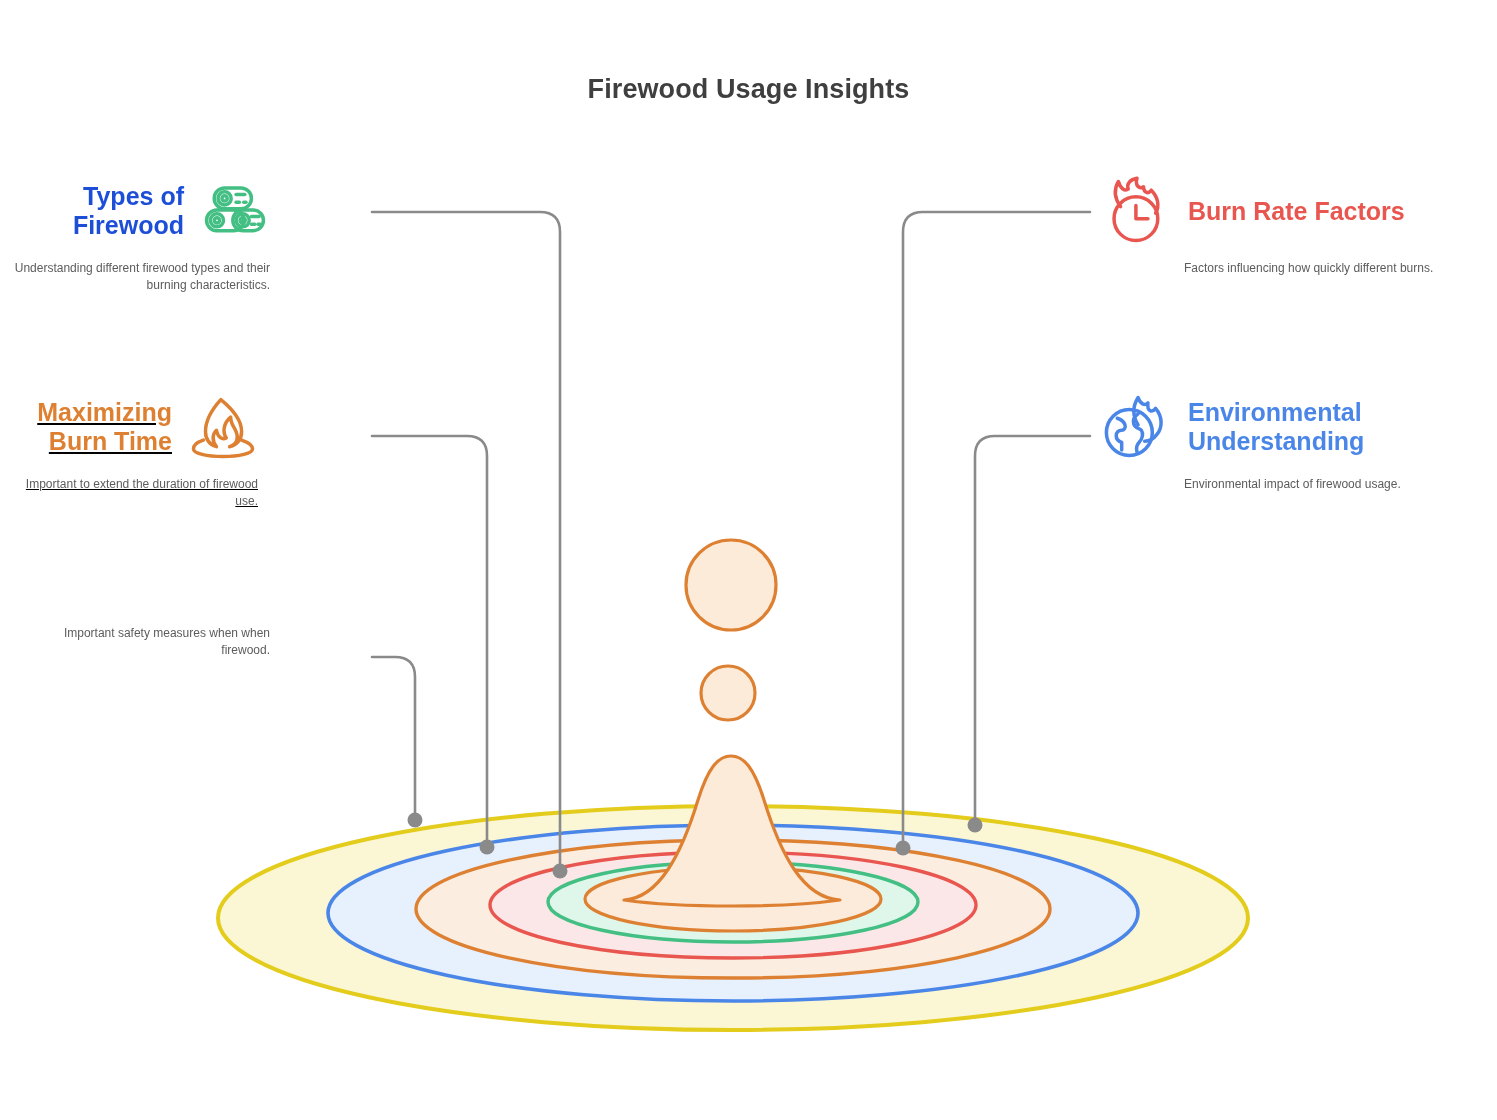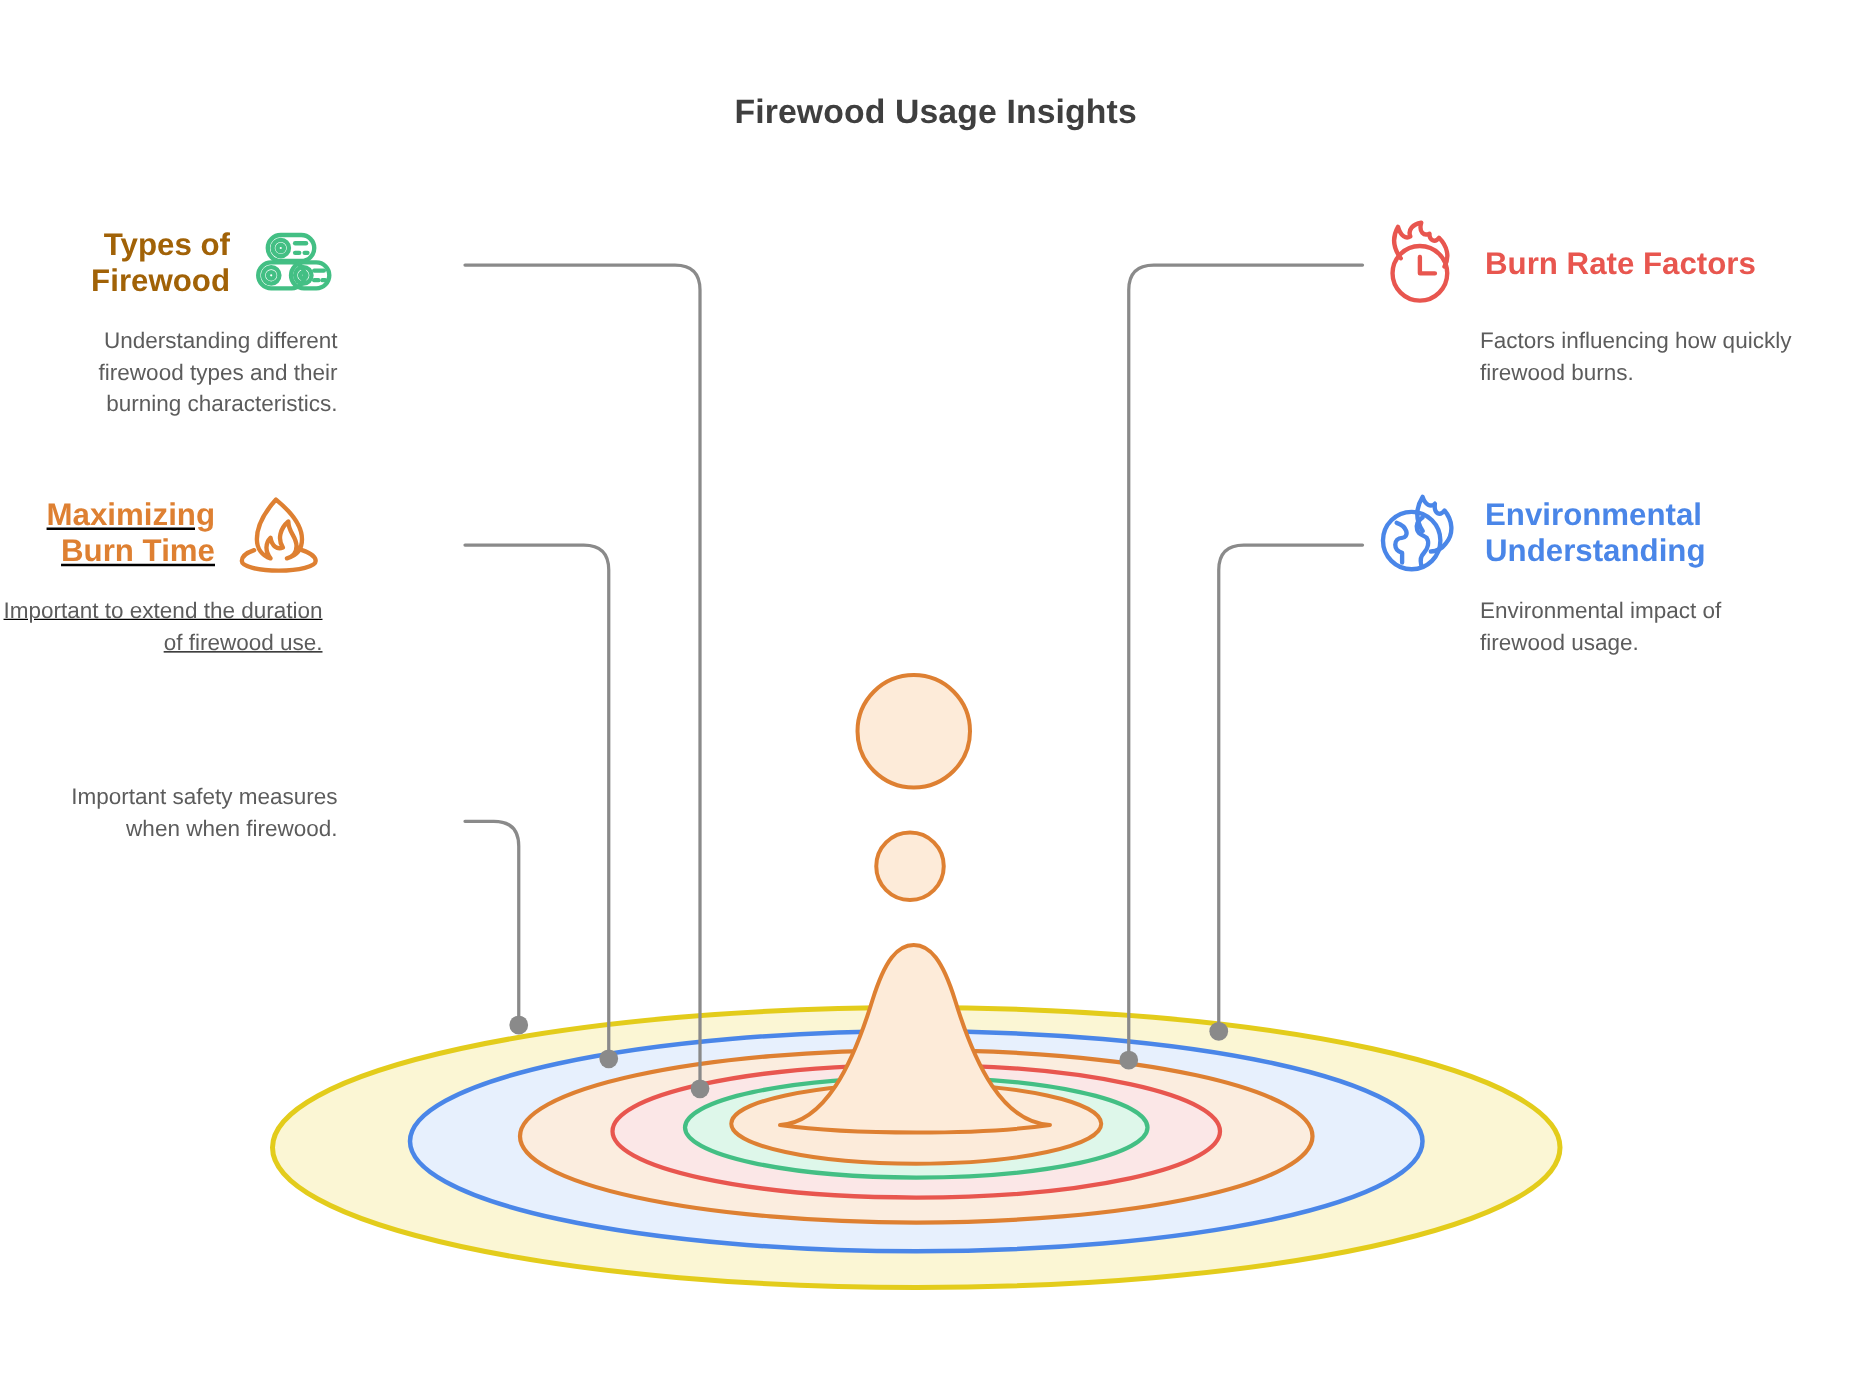--- a/index.html
+++ b/index.html
@@ -76,21 +76,21 @@
   .node-icon {
     width: 70px;
     height: 70px;
     flex: 0 0 70px;
     display: block;
   }
   .node-left .node-icon { margin-left: 16px; }
   .node-right .node-icon { margin-right: 16px; }
 
   .node-desc {
-    font-size: 18px;
+    font-size: 12px;
     line-height: 1.42;
     color: #5c5c5c;
   }
   .node-left .node-desc {
     text-align: right;
     margin-top: 14px;
   }
   .node-right .node-desc {
     text-align: left;
     margin-top: 14px;
@@ -165,21 +165,21 @@
       <circle cx="415" cy="820" r="7.5"></circle>
       <circle cx="487" cy="847" r="7.5"></circle>
       <circle cx="560" cy="871" r="7.5"></circle>
       <circle cx="903" cy="848" r="7.5"></circle>
       <circle cx="975" cy="825" r="7.5"></circle>
     </g>
   </svg>
 
   <div class="node node-left" id="node-types">
     <div class="node-head">
-      <div class="node-title" style="color:#a16207">Types of Firewood</div>
+      <div class="node-title" style="color:#1d4ed8">Types of Firewood</div>
       <svg class="node-icon" viewBox="0 0 64 64" fill="none" stroke="#43BF84" stroke-width="3.2" stroke-linecap="round" stroke-linejoin="round">
         <rect x="13" y="11" width="34" height="19" rx="9.5"></rect>
         <circle cx="22.5" cy="20.5" r="6"></circle>
         <circle cx="22.5" cy="20.5" r="2.4"></circle>
         <line x1="33" y1="17" x2="41" y2="17"></line>
         <line x1="33" y1="24" x2="36" y2="24"></line>
         <line x1="40" y1="24" x2="42" y2="24"></line>
         <rect x="6" y="31" width="34" height="19" rx="9.5"></rect>
         <circle cx="15.5" cy="40.5" r="6"></circle>
         <circle cx="15.5" cy="40.5" r="2.4"></circle>
@@ -218,21 +218,21 @@
     <div class="node-head">
       <svg class="node-icon" viewBox="0 0 64 64" fill="none" stroke="#E8564F" stroke-width="3.2" stroke-linecap="round" stroke-linejoin="round">
         <path d="M17 28 C11 20, 11 12, 15 5 C17 12, 21 14, 24 12
                  C22 7, 26 3, 32 2 C30 9, 34 12, 38 10
                  C38 15, 42 17, 45 13 C51 19, 53 27, 49 34"></path>
         <circle cx="31" cy="39" r="20"></circle>
         <path d="M31 27 V39 H42"></path>
       </svg>
       <div class="node-title" style="color:#E8564F">Burn Rate Factors</div>
     </div>
-    <div class="node-desc">Factors influencing how quickly firewood burns.</div>
+    <div class="node-desc">Factors influencing how quickly different burns.</div>
   </div>
 
   <div class="node node-right" id="node-environmental">
     <div class="node-head">
       <svg class="node-icon" viewBox="0 0 64 64" fill="none" stroke="#4A86E8" stroke-width="3.2" stroke-linecap="round" stroke-linejoin="round">
         <path d="M33 30 C28 22, 28 13, 33 5 C35 11, 39 13, 42 10
                  C41 18, 46 19, 49 15 C55 22, 56 32, 50 39
                  C47 43, 43 45, 39 45"></path>
         <circle cx="25" cy="37" r="21"></circle>
         <path d="M14 24 C17 25, 20 27, 21 30 C22 33, 20 35, 18 35

